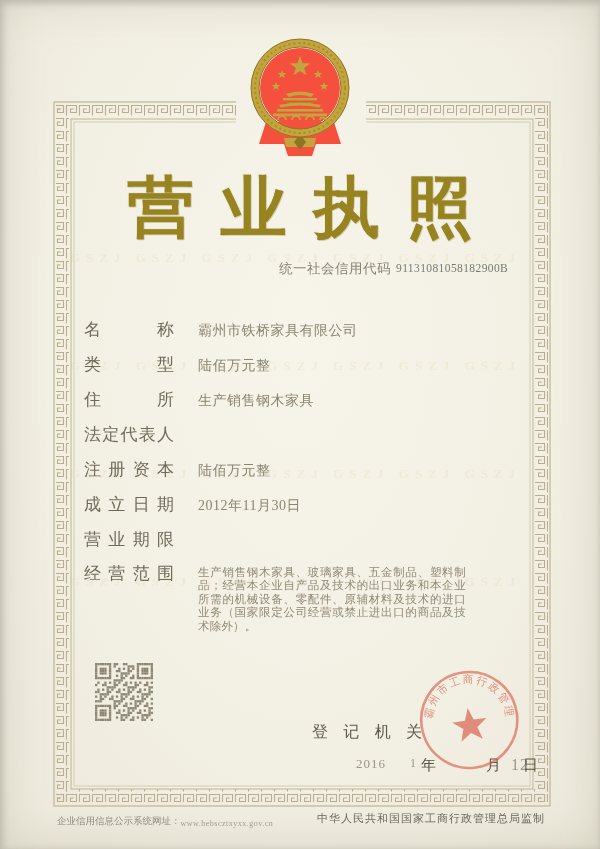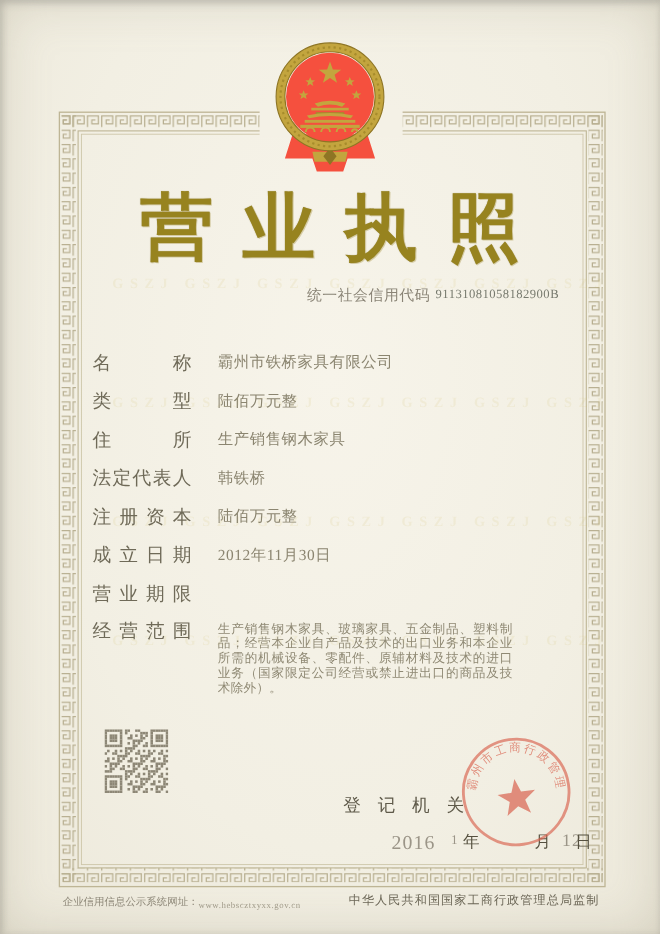--- a/index.html
+++ b/index.html
@@ -41,35 +41,35 @@
     text-align:justify;color:#8f8974;
   }
   
   .reg-label{
     left:312px;top:722px;width:110px;
     display:flex;justify-content:space-between;
     font-size:16px;color:#5f5a4a;font-weight:500;
   }
   .date-line{left:0;top:756px;width:600px;height:22px;}
   .date-line span{position:absolute;top:0;}
-  .d-num{font-size:18px;color:#9b9588;letter-spacing:1px;}
+  .d-num{font-size:13px;color:#9b9588;letter-spacing:1px;}
   .d-unit{font-size:15px;color:#55503f;font-weight:500;}
   .dn-year{left:356px;}
   .dn-month{left:410px;font-size:12px;}
   .du-year{left:421px;}
   .dn-day{left:468px;top:3px;font-size:16px;margin-left:43px;}
   .du-month{left:486px;}
   .du-day{left:523px;}
   
   .seal{left:414px;top:662px;opacity:.78;transform:rotate(-8deg);}
   
   .qr{left:95px;top:663px;}
   
   .wm{left:70px;width:460px;height:16px;overflow:hidden;white-space:nowrap;
-      font-size:13px;letter-spacing:6px;color:#cdb95e;opacity:.12;font-weight:700;padding-left:32px;}
+      font-size:13px;letter-spacing:6px;color:#cdb95e;opacity:.12;font-weight:700;}
   
   .footer-left{left:57px;top:810px;white-space:nowrap;}
   .footer-left .lbl{font-size:9.5px;color:#8f897a;}
   .footer-left .url{font-size:8px;color:#a29c8b;position:relative;top:2px;letter-spacing:0.5px;}
   .footer-right{right:55px;top:811px;font-size:11px;color:#6b6656;letter-spacing:1px;}
 </style>
 </head>
 <body>
 
 <div class="page">
@@ -158,21 +158,20 @@
     <div class="field-value">生产销售钢木家具</div>
   </div>
   <div class="field-row" style="top:425px">
     <div class="field-label char-justify">
         <span>法</span>
         <span>定</span>
         <span>代</span>
         <span>表</span>
         <span>人</span>
       </div>
-    <div class="field-value">韩铁桥</div>
   </div>
   <div class="field-row" style="top:460px">
     <div class="field-label char-justify">
         <span>注</span>
         <span>册</span>
         <span>资</span>
         <span>本</span>
       </div>
     <div class="field-value">陆佰万元整</div>
   </div>

